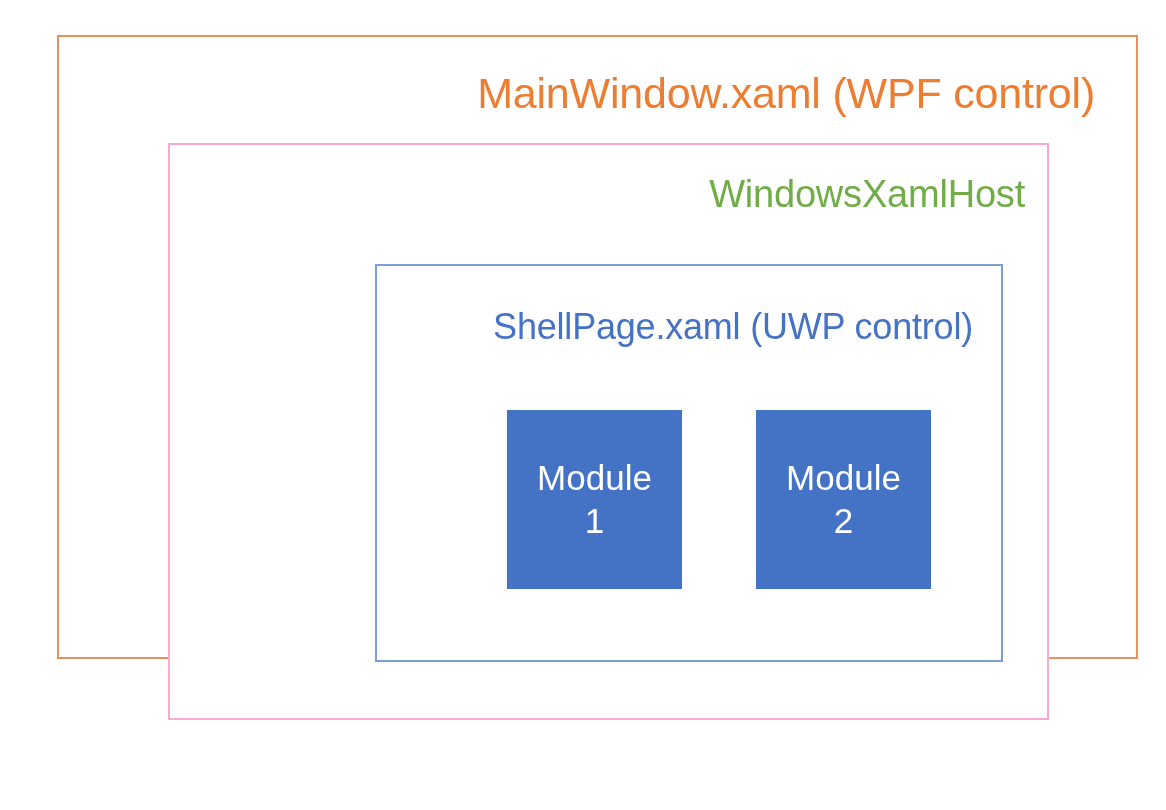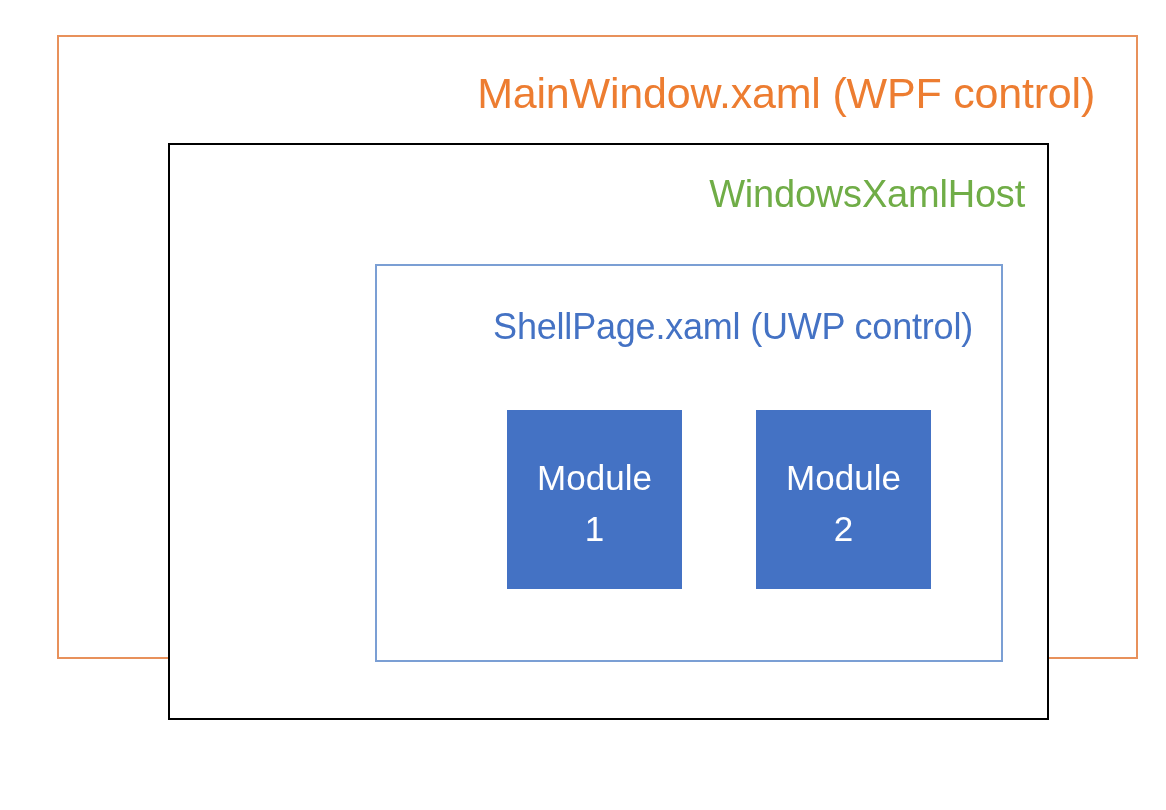--- a/index.html
+++ b/index.html
@@ -47,21 +47,21 @@
   }
 
   
   .layer-xamlhost {
     position: absolute;
     left: 109px;      
     top: 106px;       
     width: 881px;
     height: 577px;
     box-sizing: border-box;
-    border: 2px solid #000000;
+    border: 2px solid #f9a8d4;
     background: #ffffff;
   }
   .label-xamlhost {
     position: absolute;
     right: 22px;
     top: 30px;
     font-size: 38px;
     line-height: 1.05;
     color: #70AD47;
     white-space: nowrap;
@@ -109,21 +109,21 @@
     flex-direction: column;
     align-items: center;
     justify-content: center;
     font-size: 35px;
     line-height: 1.22;
     text-align: center;
     box-sizing: border-box;
   }
   .module-1 { left: 130px; }   
   .module-2 { left: 379px; }   
-  .module-line { display: block; margin-top: 8px; }
+  .module-line { display: block; }
 </style>
 </head>
 <body>
 
 <div id="canvas">
 
   <div class="layer-wpf">
     <div class="label-wpf">MainWindow.xaml (WPF control)</div>
 
     <div class="layer-xamlhost">

